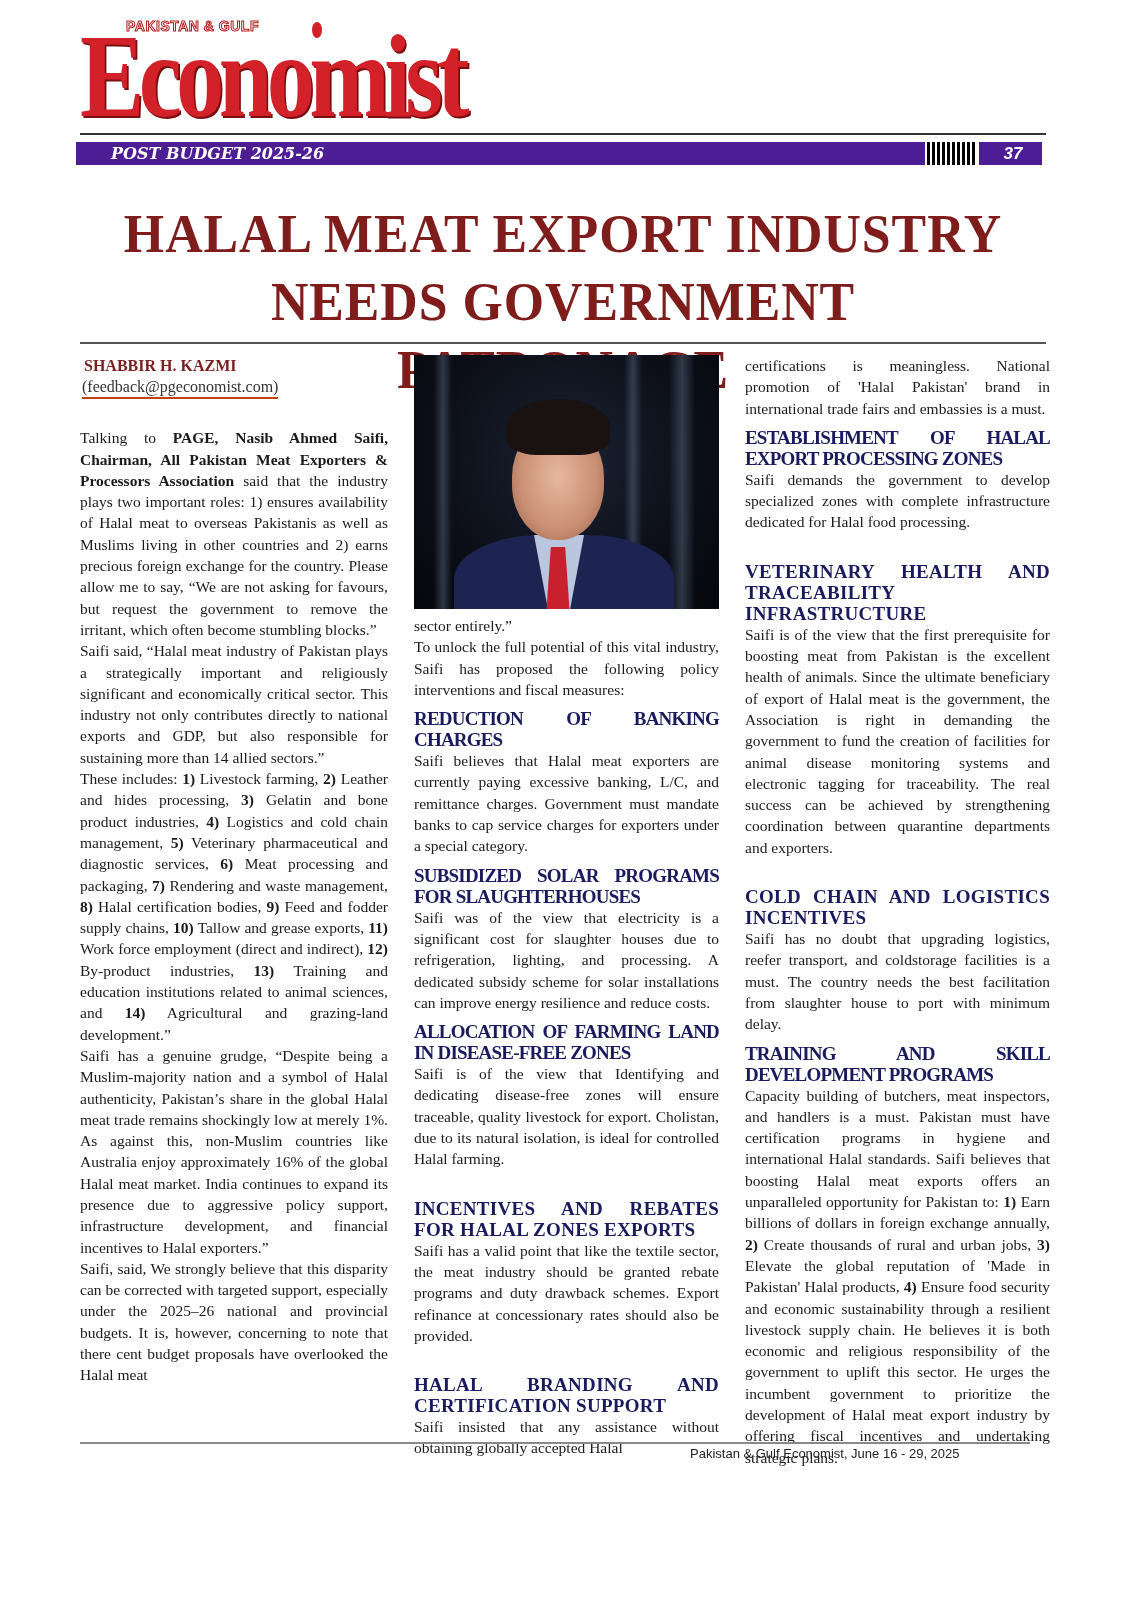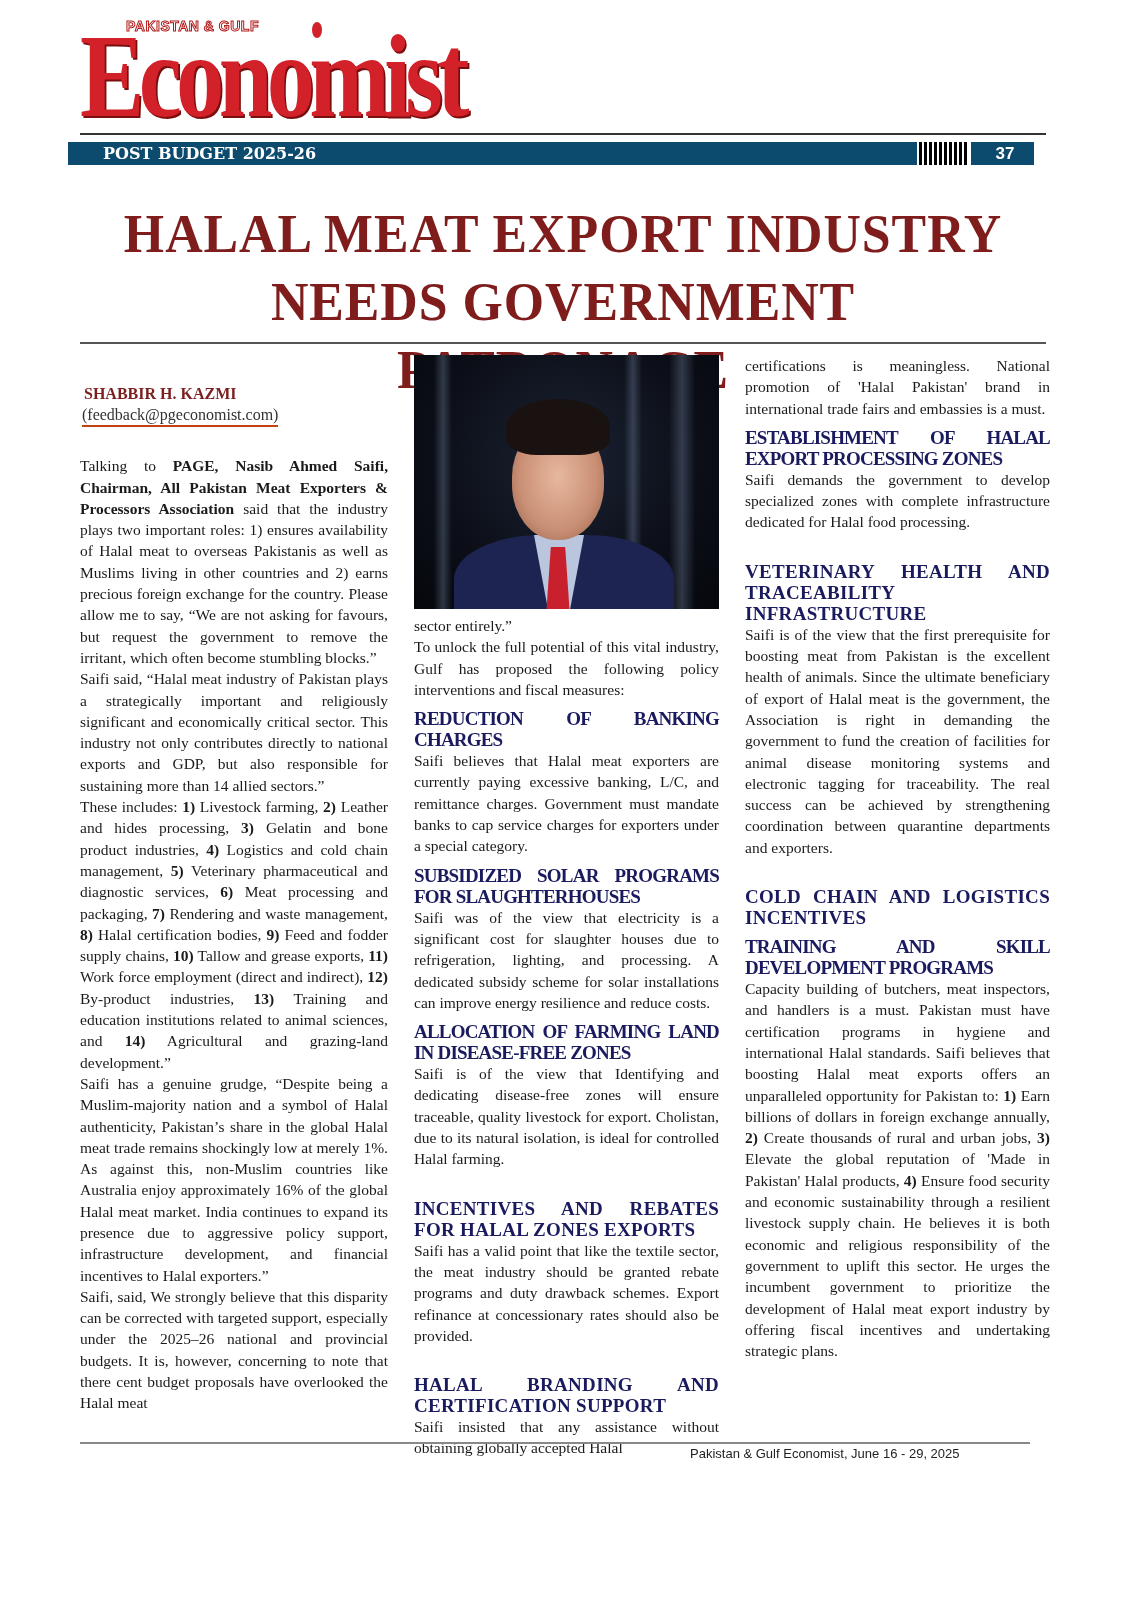--- a/index.html
+++ b/index.html
@@ -2,30 +2,30 @@
 <html><head>
 <meta charset="utf-8">
 <style>
   html, body { margin: 0; padding: 0; background: #ffffff; }
   body { width: 1130px; height: 1600px; position: relative; overflow: hidden; font-family: "Liberation Serif", serif; color: #1a1a1a; }
   .masthead { position: absolute; left: 80px; top: 14px; width: 290px; height: 110px; }
   .mast-small { position: absolute; left: 46px; top: 4px; font-family: "Liberation Sans", sans-serif; font-size: 14px; letter-spacing: 0.5px; color: #fff; -webkit-text-stroke: 1px #b01a1a; font-weight: bold; text-align: center; }
   .mast-dot { position: absolute; left: 232px; top: 8px; width: 10px; height: 16px; border-radius: 50%; background: #d3212a; }
   .mast-big { position: absolute; left: 0; top: 4px; font-family: "Liberation Serif", serif; font-weight: bold; font-size: 118px; line-height: 1; color: #d3212a; letter-spacing: -7px; transform: scaleX(0.82); transform-origin: left top; text-shadow: 2px 2px 0 #7a0d0d; }
   .rule-top { position: absolute; left: 80px; top: 133px; width: 966px; height: 1.5px; background: #333; }
-  .sectionbar { position: absolute; left: 68px; top: 142px; width: 966px; height: 23px; background: #0c4a6e; }
+  .sectionbar { position: absolute; left: 76px; top: 142px; width: 966px; height: 23px; background: #4c1d95; font-style: italic; }
   .section-label { position: absolute; left: 35px; top: 0; line-height: 23px; color: #fff; font-family: "DejaVu Serif", serif; font-weight: bold; font-size: 16px; }
   .barcode { position: absolute; left: 849px; top: 0; width: 50px; height: 23px; background: repeating-linear-gradient(90deg, #fff 0 2px, #000 2px 5px); }
   .barcode-end { position: absolute; left: 899px; top: 0; width: 4px; height: 23px; background: #fff; }
   .page-num { position: absolute; left: 912px; top: 0; width: 50px; line-height: 23px; text-align: center; color: #fff; font-family: "Liberation Sans", sans-serif; font-weight: bold; font-size: 17px; }
   .headline { position: absolute; left: 80px; top: 200px; width: 966px; text-align: center; color: #7f1d1d; font-family: "Liberation Serif", serif; font-weight: bold; font-size: 54px; line-height: 68px; letter-spacing: 1px; }
   .headline div { transform: scaleX(0.96); }
   .rule-head { position: absolute; left: 80px; top: 342px; width: 966px; height: 2px; background: #555; }
   .col { position: absolute; top: 355px; font-size: 15.5px; line-height: 21.3px; text-align: justify; }
-  .col1 { left: 80px; width: 308px; margin-top: 28px; }
+  .col1 { left: 80px; width: 308px; }
   .col2 { left: 414px; width: 305px; top: 355px; }
   .col3 { left: 745px; width: 305px; }
   .byline-name { color: #7a1e1e; font-weight: bold; font-size: 16px; margin-left: 4px; }
   .byline-email { display: inline-block; color: #333; font-size: 16px; border-bottom: 2px solid #c2410c; margin-left: 2px; line-height: 20px; }
   .col p { margin: 0; }
   .gap { height: 28px; }
   .photo { width: 305px; height: 254px; background: radial-gradient(ellipse at 50% 40%, #1b2233 0%, #0c0f18 60%, #05070c 100%); position: relative; overflow: hidden; margin-bottom: 6px; }
   .photo .curtain { position: absolute; top: 0; bottom: 0; width: 18px; background: linear-gradient(90deg, rgba(120,140,170,0) 0%, rgba(120,140,170,0.35) 50%, rgba(120,140,170,0) 100%); }
   .photo .face { position: absolute; left: 98px; top: 70px; width: 92px; height: 115px; border-radius: 45% 45% 48% 48%; background: radial-gradient(ellipse at 50% 45%, #e7b89f 0%, #c98f74 60%, #8e5b47 100%); }
   .photo .hair { position: absolute; left: 92px; top: 44px; width: 104px; height: 56px; border-radius: 50% 50% 30% 30%; background: #1a1210; }
@@ -79,38 +79,39 @@
     <div class="curtain" style="left:20px"></div>
     <div class="curtain" style="left:210px"></div>
     <div class="curtain" style="left:255px; width:26px"></div>
     <div class="suit"></div>
     <div class="shirt"></div>
     <div class="tie"></div>
     <div class="face"></div>
     <div class="hair"></div>
   </div>
   <p>sector entirely.”</p>
-  <p>To unlock the full potential of this vital industry, Gulf has proposed the following policy interventions and fiscal measures:</p>
+  <p>To unlock the full potential of this vital industry, Saifi has proposed the following policy interventions and fiscal measures:</p>
   <div class="sub">REDUCTION OF BANKING CHARGES</div>
   <p>Saifi believes that Halal meat exporters are currently paying excessive banking, L/C, and remittance charges. Government must mandate banks to cap service charges for exporters under a special category.</p>
   <div class="sub">SUBSIDIZED SOLAR PROGRAMS FOR SLAUGHTERHOUSES</div>
   <p>Saifi was of the view that electricity is a significant cost for slaughter houses due to refrigeration, lighting, and processing. A dedicated subsidy scheme for solar installations can improve energy resilience and reduce costs.</p>
   <div class="sub">ALLOCATION OF FARMING LAND IN DISEASE-FREE ZONES</div>
   <p>Saifi is of the view that Identifying and dedicating disease-free zones will ensure traceable, quality livestock for export. Cholistan, due to its natural isolation, is ideal for controlled Halal farming.</p>
   <div class="sub spread">INCENTIVES AND REBATES FOR HALAL ZONES EXPORTS</div>
   <p>Saifi has a valid point that like the textile sector, the meat industry should be granted rebate programs and duty drawback schemes. Export refinance at concessionary rates should also be provided.</p>
   <div class="sub spread">HALAL BRANDING AND CERTIFICATION SUPPORT</div>
   <p>Saifi insisted that any assistance without obtaining globally accepted Halal</p>
 </div>
 
 <div class="col col3">
   <p>certifications is meaningless. National promotion of 'Halal Pakistan' brand in international trade fairs and embassies is a must.</p>
   <div class="sub">ESTABLISHMENT OF HALAL EXPORT PROCESSING ZONES</div>
   <p>Saifi demands the government to develop specialized zones with complete infrastructure dedicated for Halal food processing.</p>
   <div class="sub spread">VETERINARY HEALTH AND TRACEABILITY INFRASTRUCTURE</div>
   <p>Saifi is of the view that the first prerequisite for boosting meat from Pakistan is the excellent health of animals. Since the ultimate beneficiary of export of Halal meat is the government, the Association is right in demanding the government to fund the creation of facilities for animal disease monitoring systems and electronic tagging for traceability. The real success can be achieved by strengthening coordination between quarantine departments and exporters.</p>
   <div class="sub spread">COLD CHAIN AND LOGISTICS INCENTIVES</div>
+  <p>Saifi has no doubt that upgrading logistics, reefer transport, and coldstorage facilities is a must. The country needs the best facilitation from slaughter house to port with minimum delay.</p>
   <div class="sub">TRAINING AND SKILL DEVELOPMENT PROGRAMS</div>
   <p><span>Capacity building of butchers, meat inspectors, and handlers is a must. Pakistan must have certification programs in hygiene and international Halal standards. Saifi believes that boosting Halal meat exports offers an unparalleled opportunity for Pakistan to: </span><b>1)</b><span> Earn billions of dollars in foreign exchange annually, </span><b>2)</b><span> Create thousands of rural and urban jobs, </span><b>3)</b><span> Elevate the global reputation of 'Made in Pakistan' Halal products, </span><b>4)</b><span> Ensure food security and economic sustainability through a resilient livestock supply chain. </span><span>He believes it is both economic and religious responsibility of the government to uplift this sector. He urges the incumbent government to prioritize the development of Halal meat export industry by offering fiscal incentives and undertaking strategic plans.</span></p>
 </div>
 
 <div class="footer-rule"></div>
 <div class="footer">Pakistan &amp; Gulf Economist, June 16 - 29, 2025</div>
 
 </body></html>

